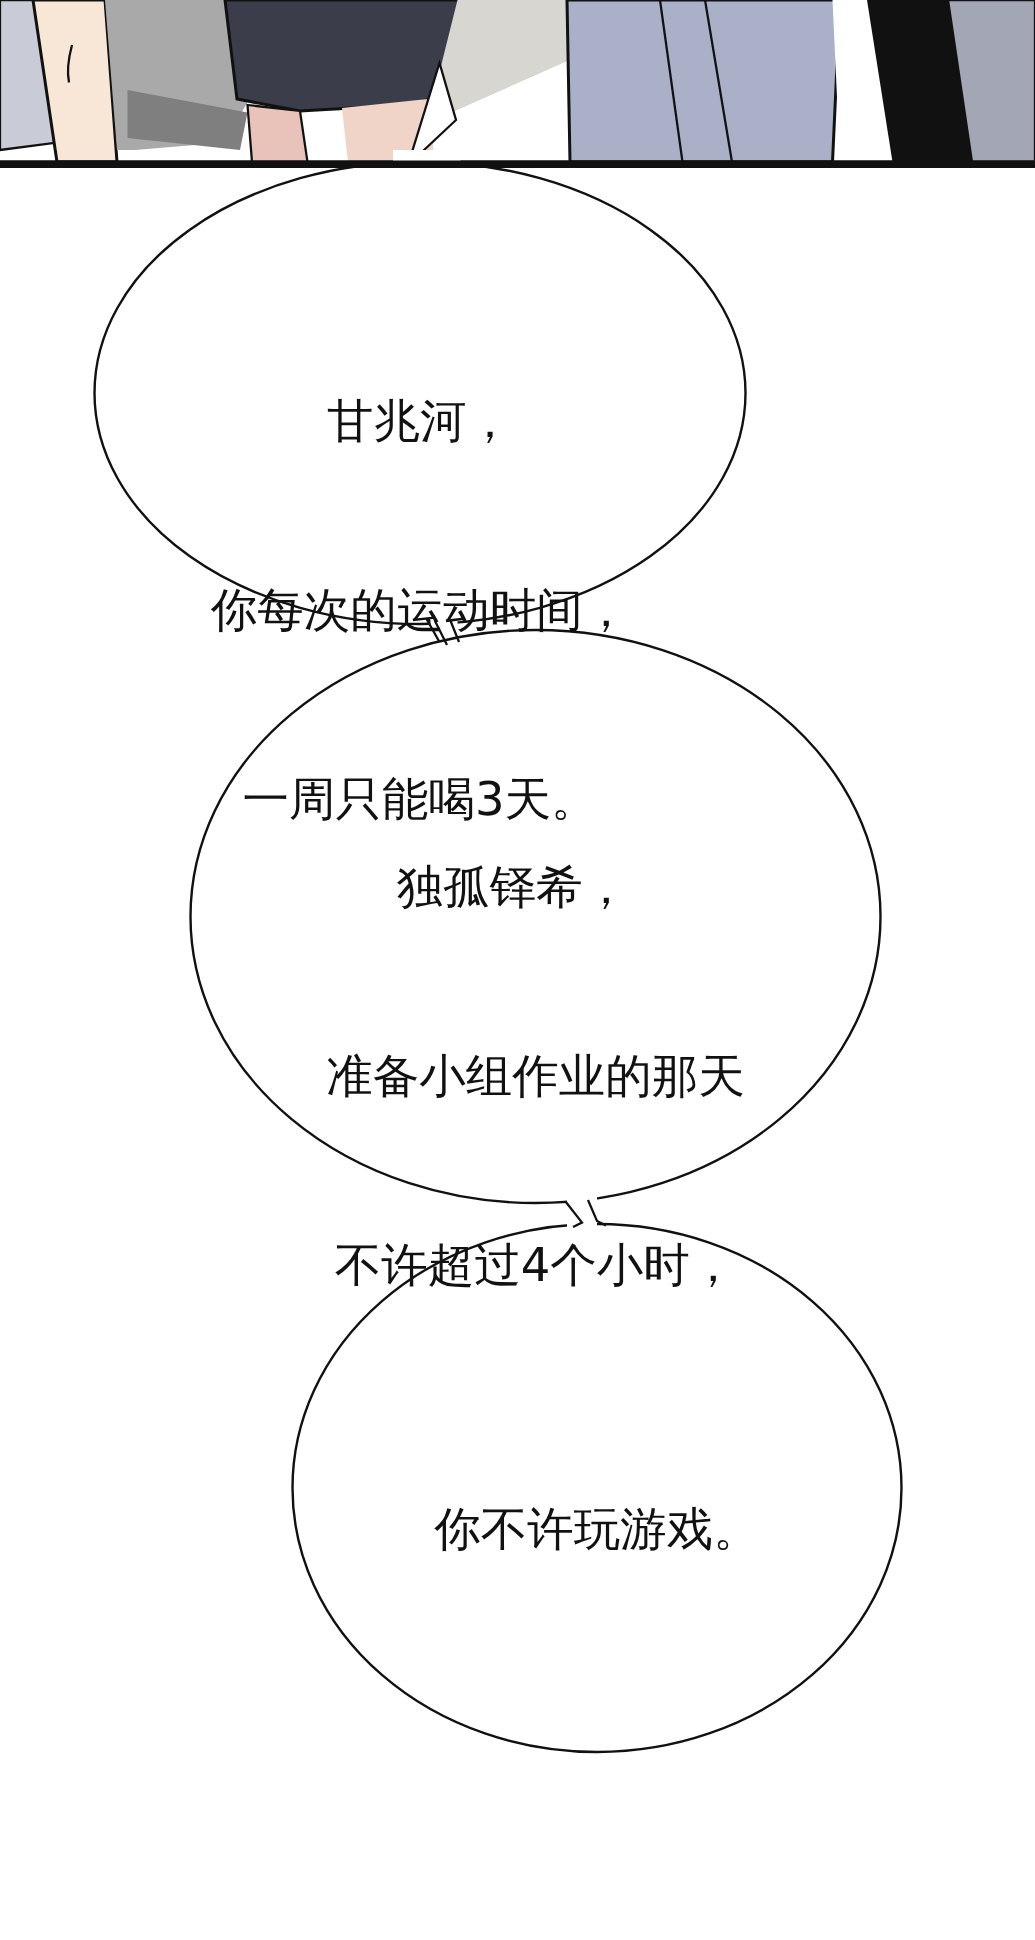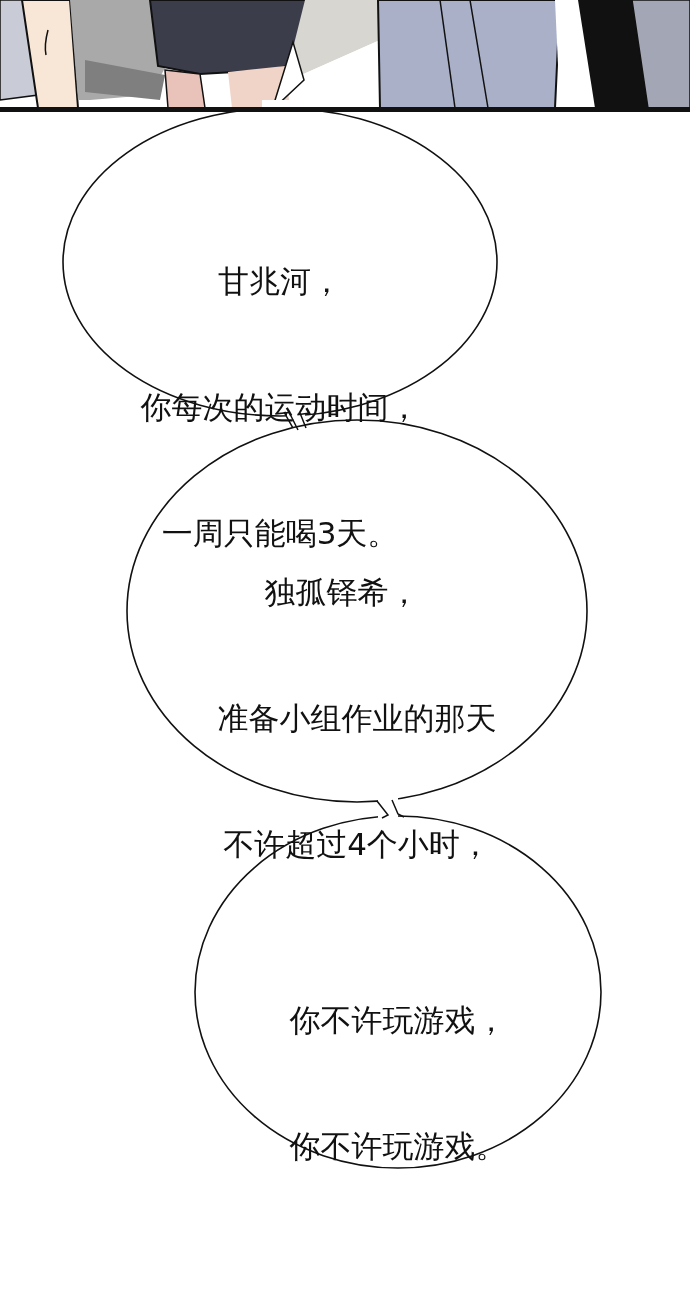--- a/index.html
+++ b/index.html
@@ -68,15 +68,14 @@
   <span class="line">一周只能喝3天。</span>
 </div>
 
 <div class="text" style="left:127px; top:487px; width:460px;">
   <span class="line" style="margin-left:-30px;">独孤铎希，</span>
   <span class="line">准备小组作业的那天</span>
   <span class="line">不许超过4个小时，</span>
 </div>
 
 <div class="text" style="left:195px; top:915px; width:406px;">
-  <span class="line">你不许玩游戏，</span>
   <span class="line">你不许玩游戏。</span>
 </div>
 
 </body></html>

